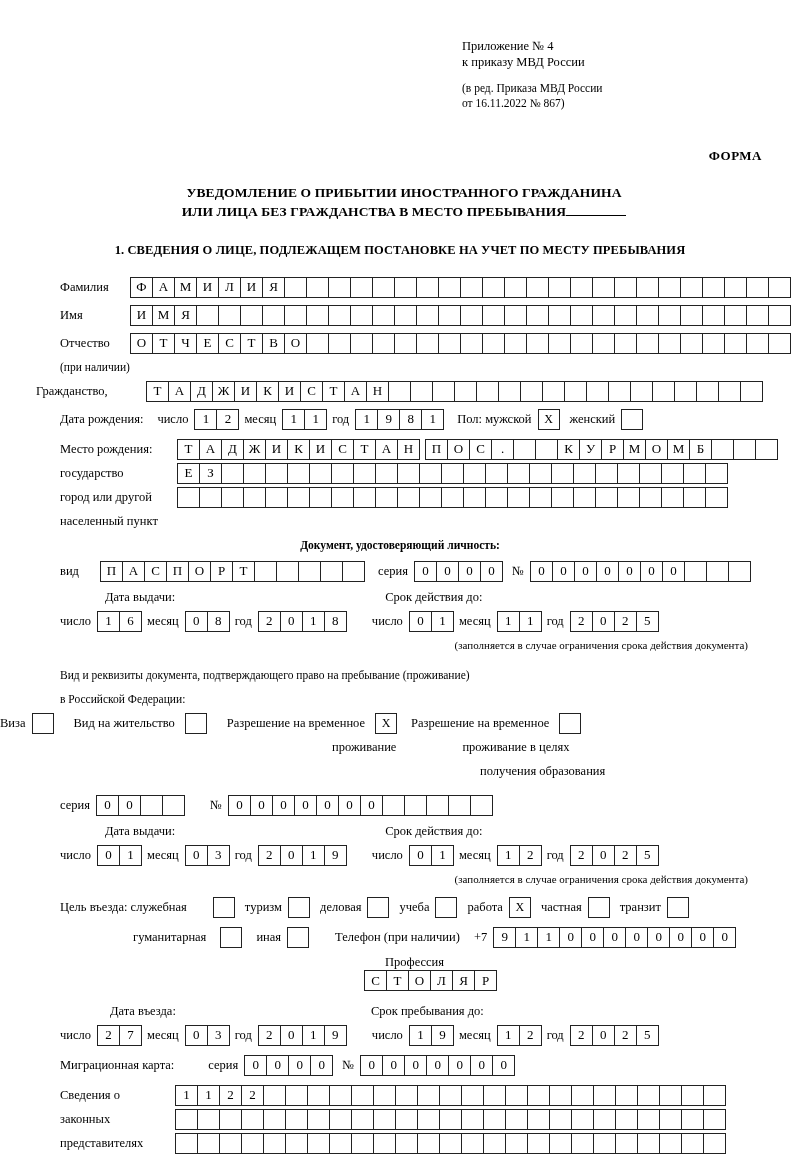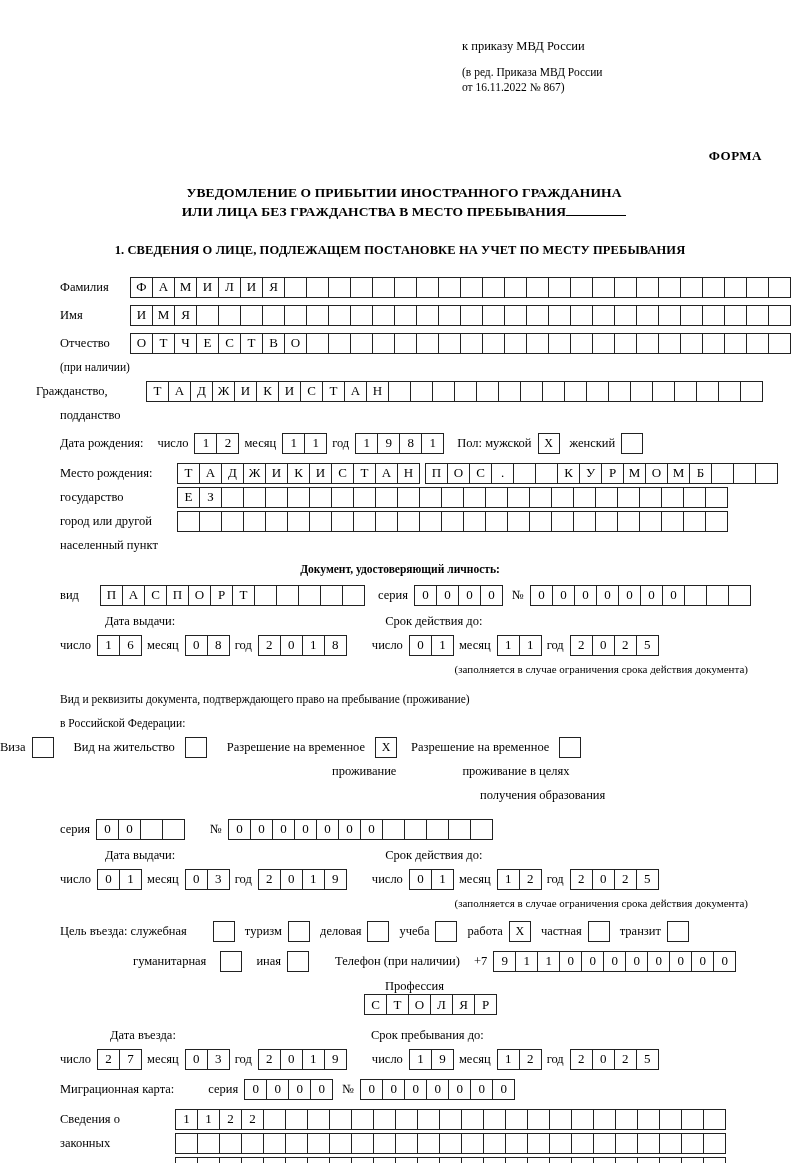--- a/index.html
+++ b/index.html
@@ -91,20 +91,21 @@
   .sp6 { width: 6px; } .sp10{width:10px;} .sp14{width:14px;} .sp20{width:20px;}
   .sp26{width:26px;} .sp34{width:34px;}
   .footnote { font-size: 11px; }
 </style>
 </head>
 <body>
 
 <div class="page">
 
   <div class="hdr">
+    <div>Приложение № 4</div>
     <div>к приказу МВД России</div>
     <div class="grp2">
       <div>(в ред. Приказа МВД России</div>
       <div>от 16.11.2022 № 867)</div>
     </div>
   </div>
   <div class="forma">ФОРМА</div>
 
   <div class="title">
     <div>УВЕДОМЛЕНИЕ О ПРИБЫТИИ ИНОСТРАННОГО ГРАЖДАНИНА</div>
@@ -252,23 +253,20 @@
           <div class="cell"></div>
           <div class="cell"></div>
           <div class="cell"></div>
           <div class="cell"></div>
           <div class="cell"></div>
           <div class="cell"></div>
           <div class="cell"></div>
           <div class="cell"></div>
         </div>
     </div>
-    <div class="row" style="margin-left:60px;height:20px;">
-      <div class="lbl">подданство</div>
-    </div>
 
     <div class="row r mt4 flexline" style="margin-left:60px;">
       <div class="lbl">Дата рождения:</div>
       <div class="sp14"></div>
       <div class="lbl">число</div>
       <div class="sp6"></div>
       <div class="cells" id="cells-birth-day">
           <div class="cell">1</div>
           <div class="cell">2</div>
         </div>

